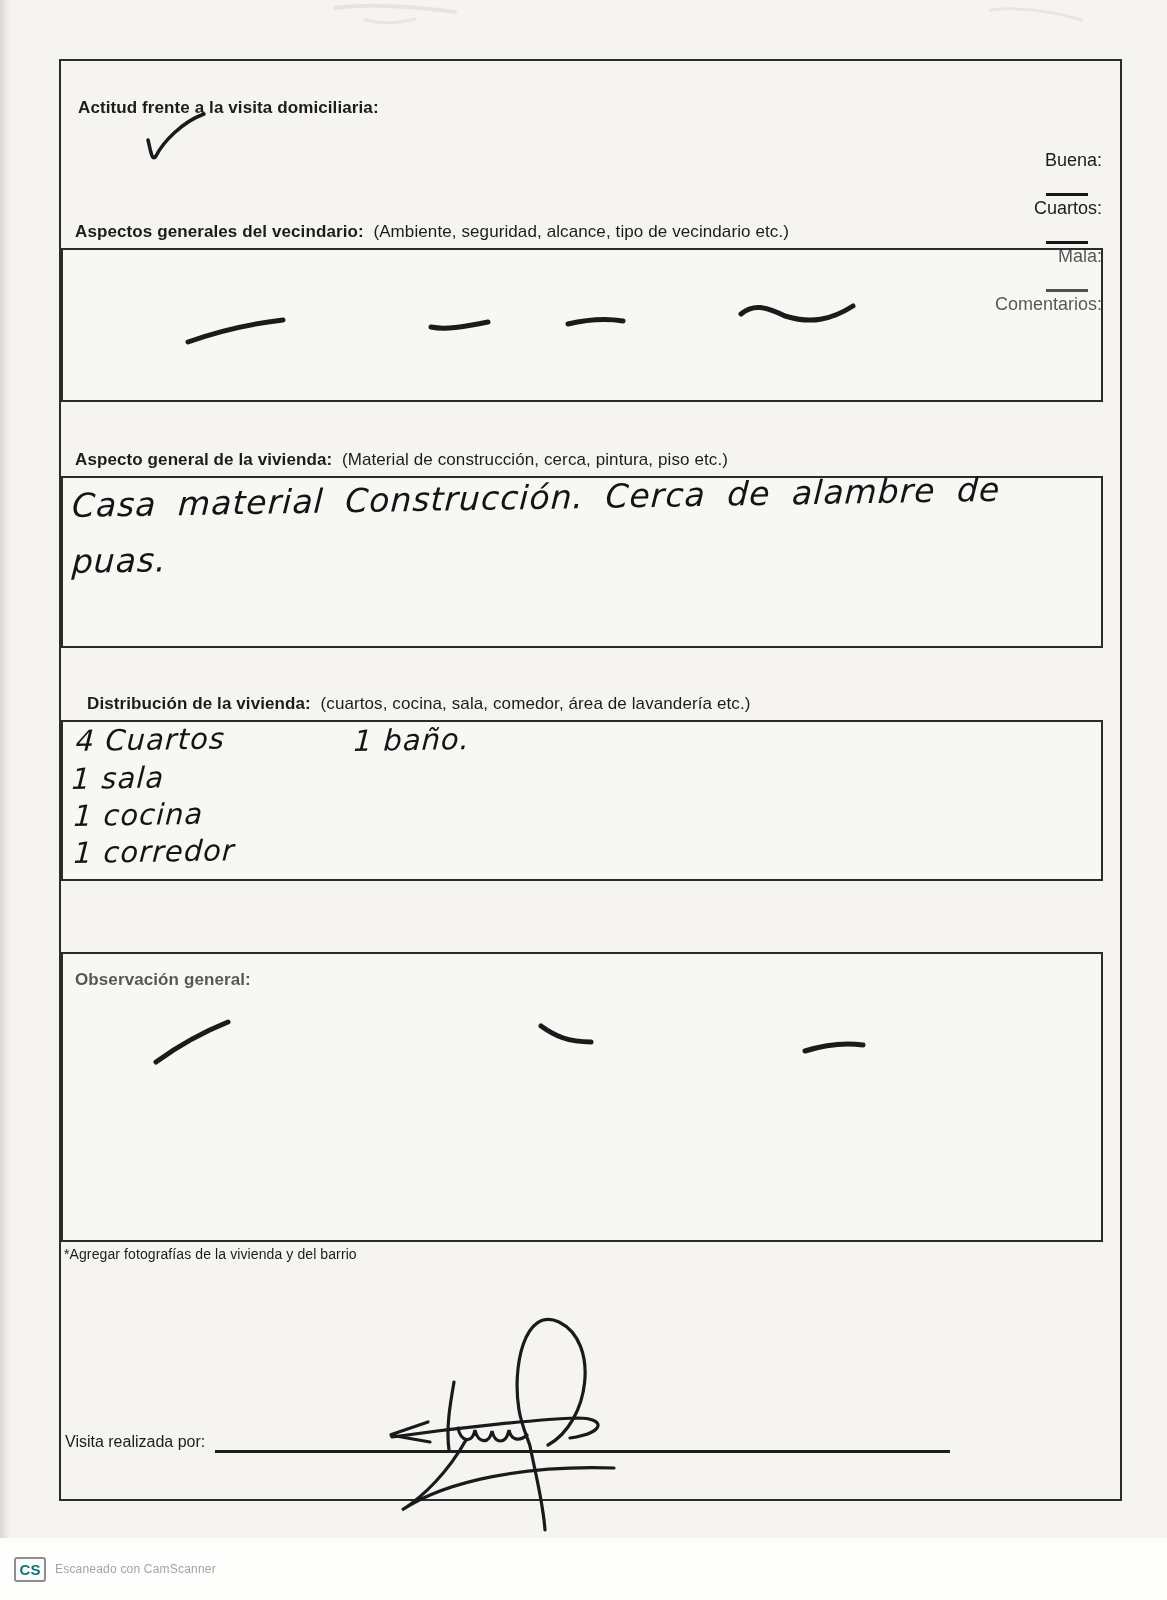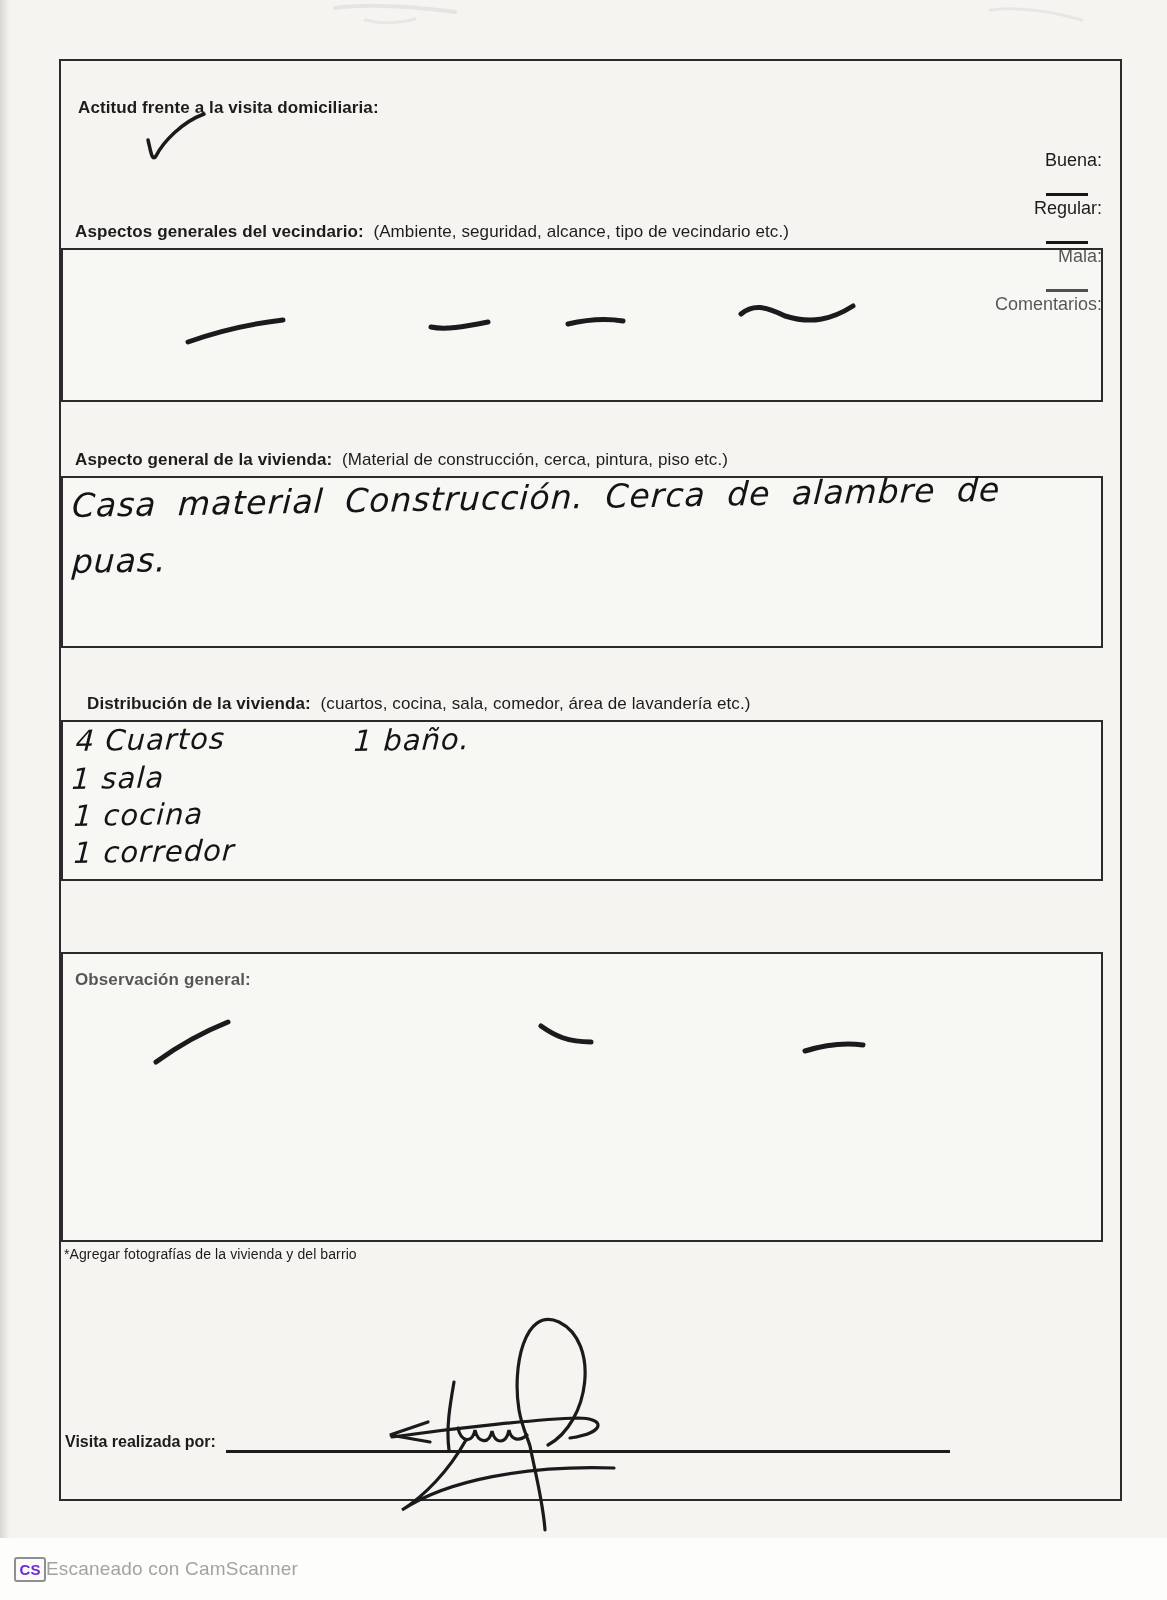--- a/index.html
+++ b/index.html
@@ -50,36 +50,36 @@
   .hw-viv{font-size:33px;letter-spacing:1px;word-spacing:10px;}
   .hw-dist{font-size:29px;letter-spacing:1px;}
   .footnote{
     position:absolute;left:64px;top:1246px;
     font-size:14px;font-weight:normal;letter-spacing:.1px;
   }
   .visita-row{
     position:absolute;left:65px;top:1432px;width:885px;
     display:flex;align-items:flex-end;
   }
-  .visita-lbl{font-size:16px;font-weight:bold;white-space:nowrap;padding-bottom:2px;}
+  .visita-lbl{font-size:16px;font-weight:normal;white-space:nowrap;padding-bottom:2px;}
   .visita-line{flex:1;height:18px;border-bottom:3px solid #1d1d1d;margin-left:10px;}
   .sig-svg{position:absolute;left:352px;top:1310px;}
   .scrib{position:absolute;left:0;top:0;}
   .camscanner-strip{
     position:absolute;left:0;bottom:0;width:1167px;height:62px;background:#fdfdfc;
     display:flex;align-items:center;
   }
   .cs-badge{
     margin-left:14px;width:32px;height:25px;
     border:2px solid #8f8f8f;border-radius:3px;
     display:flex;align-items:center;justify-content:center;
-    font-size:15px;font-weight:bold;color:#6d28d9;background:#fbfbfb;
+    font-size:15px;font-weight:bold;color:#0f766e;background:#fbfbfb;
     box-sizing:border-box;
   }
-  .cs-text{font-size:19px;color:#a3a3a3;letter-spacing:.2px;}
+  .cs-text{margin-left:9px;font-size:12px;color:#a3a3a3;letter-spacing:.2px;}
   .faint{opacity:.14;}
 </style>
 </head>
 <body>
 
 <div style="position:absolute;inset:0;">
 
   <div class="scan-shadow-left"></div>
 
   <svg class="scrib faint" width="1167" height="40" viewBox="0 0 1167 40">
@@ -90,21 +90,21 @@
 
   <div class="form-border"></div>
 
   <div class="heading" style="left:78px;top:98px;">
     <span class="bold">Actitud frente a la visita domiciliaria:</span>
   </div>
 
   <div class="attitude-row">
     <span class="lbl">Buena:</span>
     <span class="blank"></span>
-    <span class="lbl">Regular:</span>
+    <span class="lbl">Cuartos:</span>
     <span class="blank"></span>
     <span class="lbl">Mala:</span>
     <span class="blank"></span>
     <span class="lbl">Comentarios:</span>
     <span class="blank-long"></span>
   </div>
 
   <svg class="scrib" style="left:140px;top:110px;" width="70" height="62" viewBox="0 0 70 62">
     <path d="M8,30 C11,42 12,52 16,46 C23,32 42,12 64,4" stroke="#1a1a1d" stroke-width="3.5" fill="none" stroke-linecap="round"></path>
   </svg>

